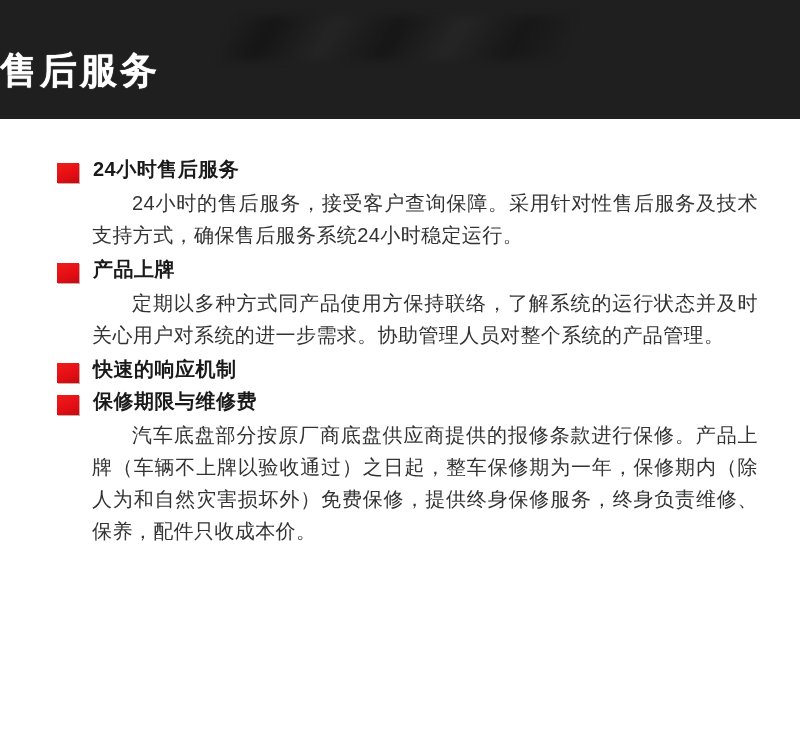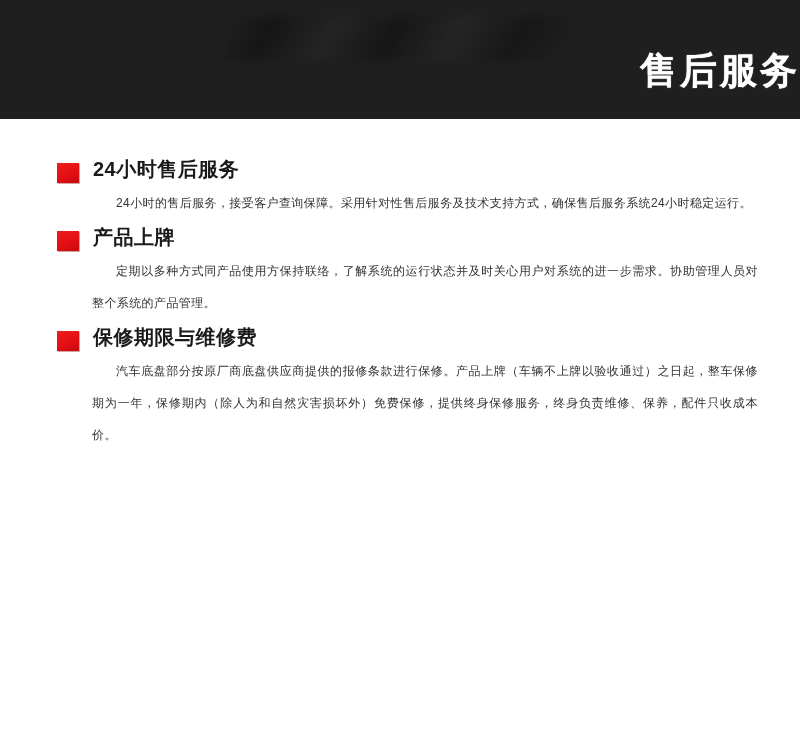--- a/index.html
+++ b/index.html
@@ -39,21 +39,21 @@
     filter: blur(4px);
     opacity: 0.55;
     transform: skewX(-18deg);
   }
   .banner h1 {
     position: absolute;
     top: 50px;
     left: 0;
     width: 100%;
     margin: 0;
-    text-align: right;
+    text-align: left;
     color: #ffffff;
     font-size: 37px;
     font-weight: 700;
     letter-spacing: 3px;
     line-height: 42px;
     text-shadow: 0 0 1px #ffffff;
   }
 
   
   .content {
@@ -76,21 +76,21 @@
   .sec-head h2 {
     margin: 0;
     font-size: 20px;
     line-height: 28px;
     font-weight: 700;
     color: #1a1a1a;
     letter-spacing: 0.5px;
   }
   .sec p {
     margin: 0;
-    font-size: 12px;
+    font-size: 20px;
     line-height: 32px;
     text-indent: 2em;
     text-align: justify;
     letter-spacing: 0.4px;
     color: #333333;
   }
 </style>
 </head>
 <body>
 
@@ -113,20 +113,24 @@
 
     <section class="sec">
       <div class="sec-head">
         <span class="bullet"></span>
         <h2>产品上牌</h2>
       </div>
       <p>定期以多种方式同产品使用方保持联络，了解系统的运行状态并及时关心用户对系统的进一步需求。协助管理人员对整个系统的产品管理。</p>
     </section>
 
     <section class="sec">
+      <div class="sec-head">
+        <span class="bullet"></span>
+        <h2>快速的响应机制</h2>
+      </div>
     </section>
 
     <section class="sec">
       <div class="sec-head">
         <span class="bullet"></span>
         <h2>保修期限与维修费</h2>
       </div>
       <p>汽车底盘部分按原厂商底盘供应商提供的报修条款进行保修。产品上牌（车辆不上牌以验收通过）之日起，整车保修期为一年，保修期内（除人为和自然灾害损坏外）免费保修，提供终身保修服务，终身负责维修、保养，配件只收成本价。</p>
     </section>
 

